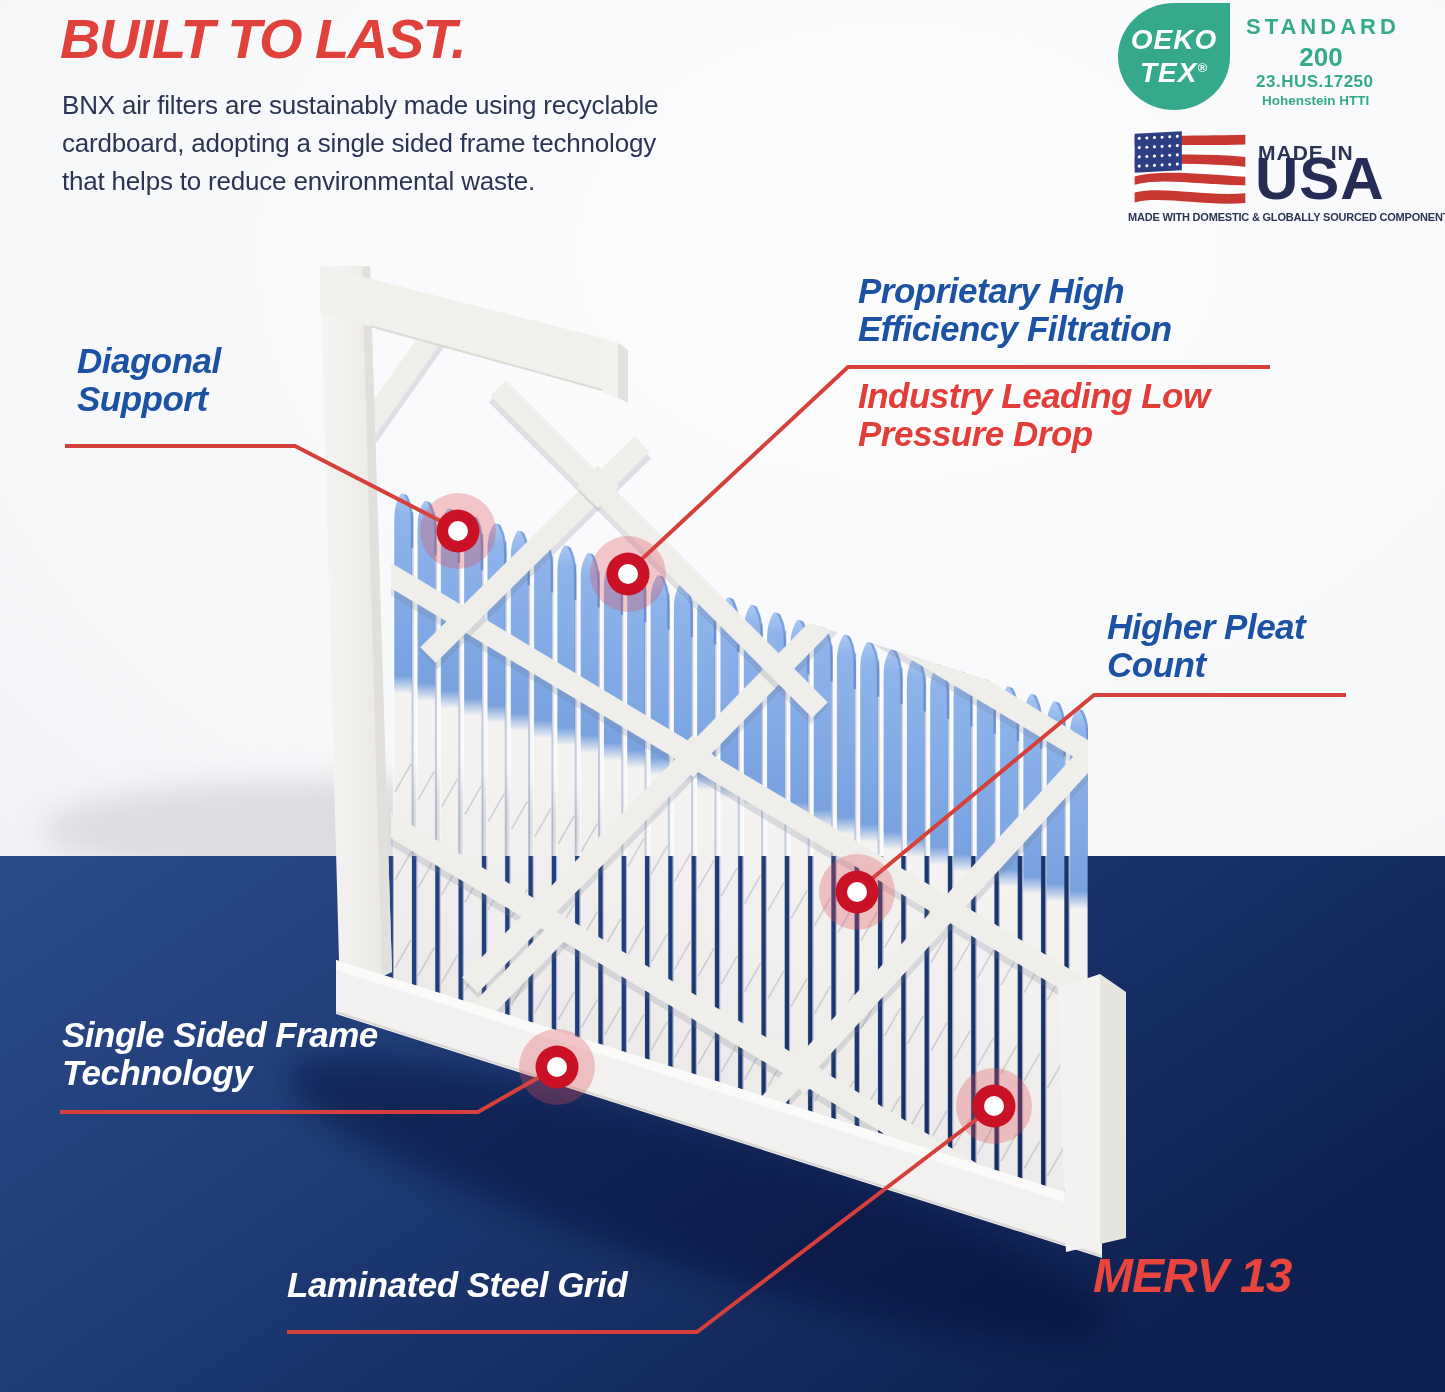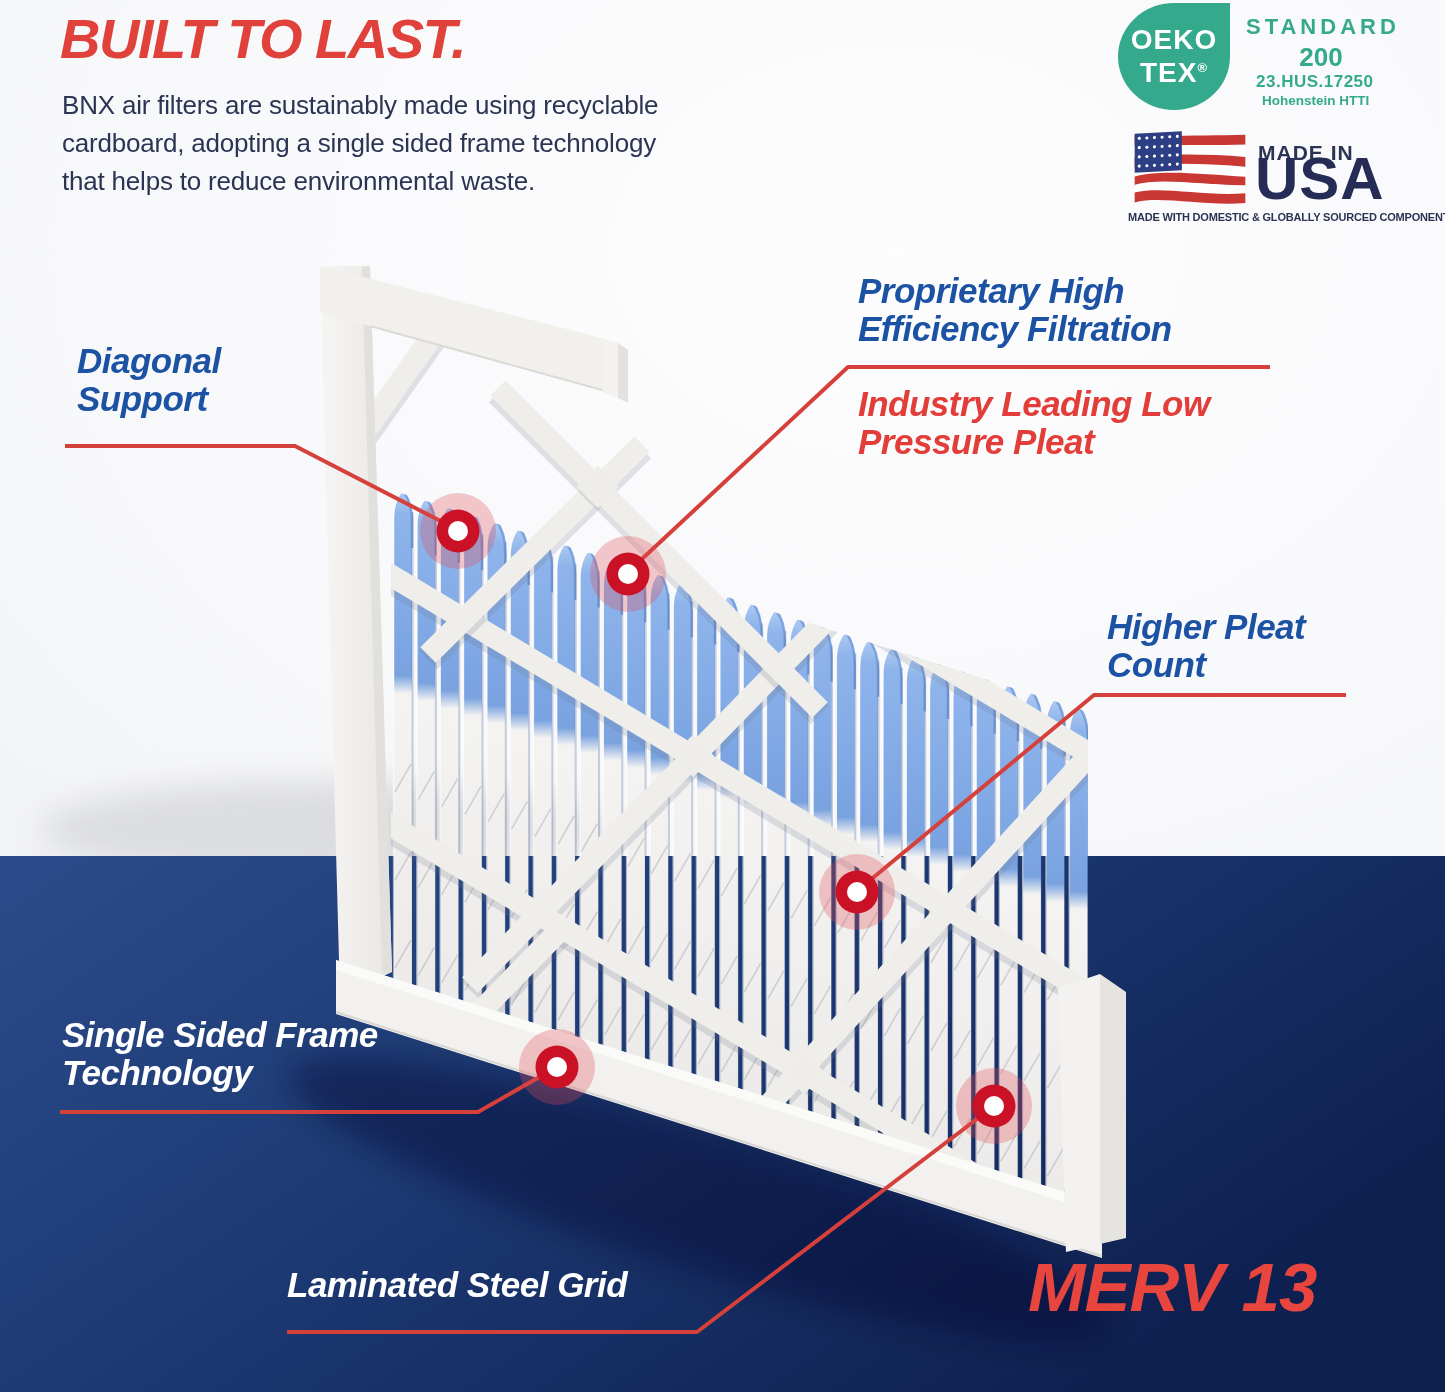--- a/index.html
+++ b/index.html
@@ -21,35 +21,35 @@
     left:62px;top:86px;
     font-size:26px;line-height:38px;color:#2B3553;letter-spacing:-0.2px;white-space:nowrap;
   }
 
   
   .callout{
     font-size:35px;line-height:38px;font-weight:800;font-style:italic;
     letter-spacing:-0.5px;white-space:nowrap;
   }
   .callout.blue{color:#1C52A3;}
-  .callout.red{color:#E23D38;margin-top:8px;}
+  .callout.red{color:#E23D38;}
   .callout.white{color:#FFFFFF;}
 
   .merv{
-    left:1028px;top:1248px;
-    font-size:69px;font-weight:800;font-style:italic;letter-spacing:-1px;
+    left:1093px;top:1248px;
+    font-size:48px;font-weight:800;font-style:italic;letter-spacing:-1px;
     color:#E8453F;white-space:nowrap;
   }
 
   
   .oeko-shape{
     left:1118px;top:3px;width:112px;height:107px;
     background:#35A98C;border-radius:54% 0 54% 54%;
     display:flex;flex-direction:column;align-items:center;justify-content:center;
-    color:#fff;font-weight:700;
+    color:#fff;font-weight:700;font-style:italic;
   }
   .oeko-shape .l1{font-size:28px;letter-spacing:1px;line-height:28px;}
   .oeko-shape .l2{font-size:28px;letter-spacing:1px;line-height:28px;}
   .oeko-shape sup{font-size:13px;vertical-align:super;}
   .oeko-right{left:1246px;top:14px;width:150px;color:#35A98C;text-align:center;}
   .oeko-standard{font-size:22px;font-weight:700;letter-spacing:4px;}
   .oeko-100{font-size:26px;font-weight:700;margin-top:2px;}
   .oeko-cert{left:1256px;top:72px;font-size:17px;font-weight:700;color:#35A98C;letter-spacing:0.5px;white-space:nowrap;}
   .oeko-inst{left:1262px;top:93px;font-size:13.5px;font-weight:700;color:#35A98C;white-space:nowrap;}
 
@@ -319,21 +319,21 @@
     <div>Support</div>
   </div>
 
   <div class="abs callout blue" style="left:858px;top:272px;">
     <div>Proprietary High</div>
     <div>Efficiency Filtration</div>
   </div>
 
   <div class="abs callout red" style="left:858px;top:377px;">
     <div>Industry Leading Low</div>
-    <div>Pressure Pleat</div>
+    <div>Pressure Drop</div>
   </div>
 
   <div class="abs callout blue" style="left:1107px;top:608px;">
     <div>Higher Pleat</div>
     <div>Count</div>
   </div>
 
   <div class="abs callout white" style="left:62px;top:1016px;">
     <div>Single Sided Frame</div>
     <div>Technology</div>

